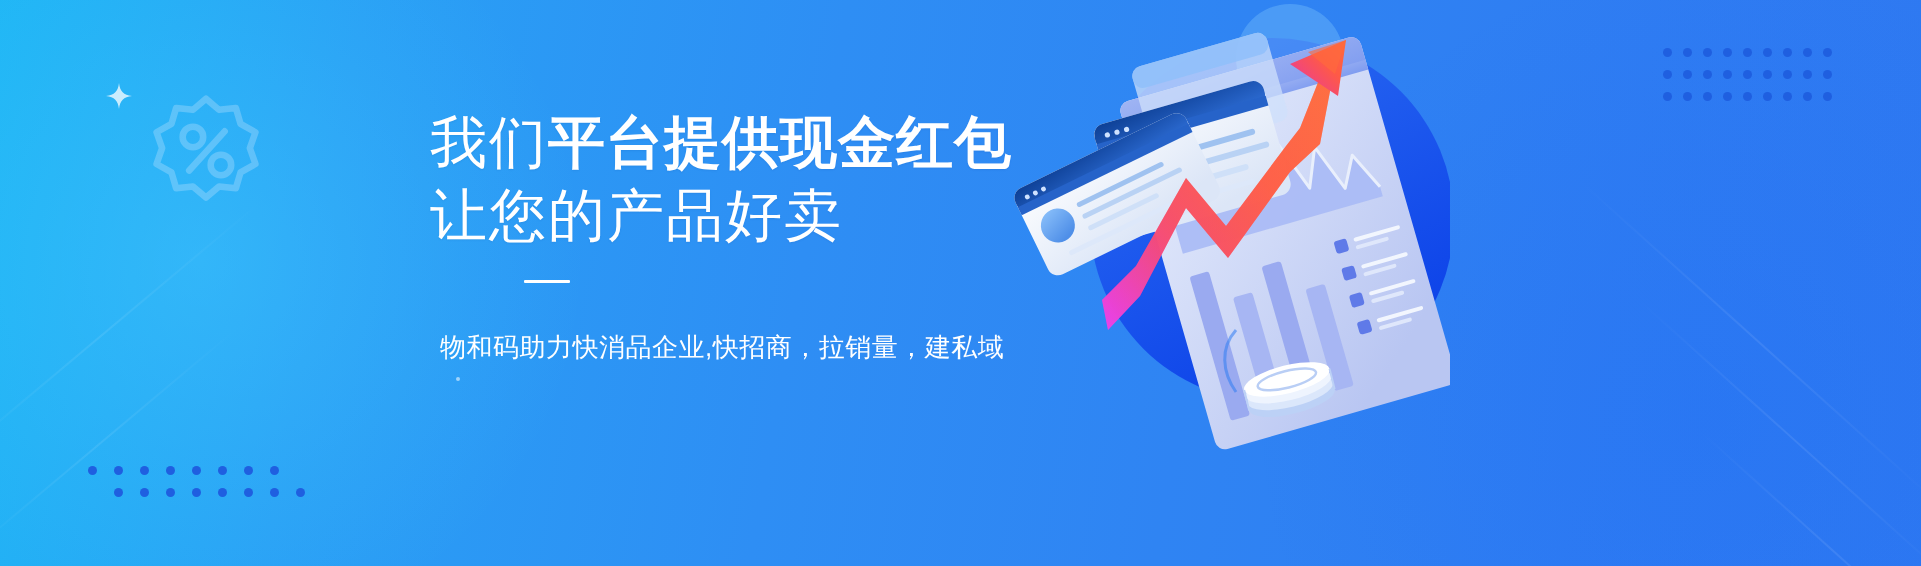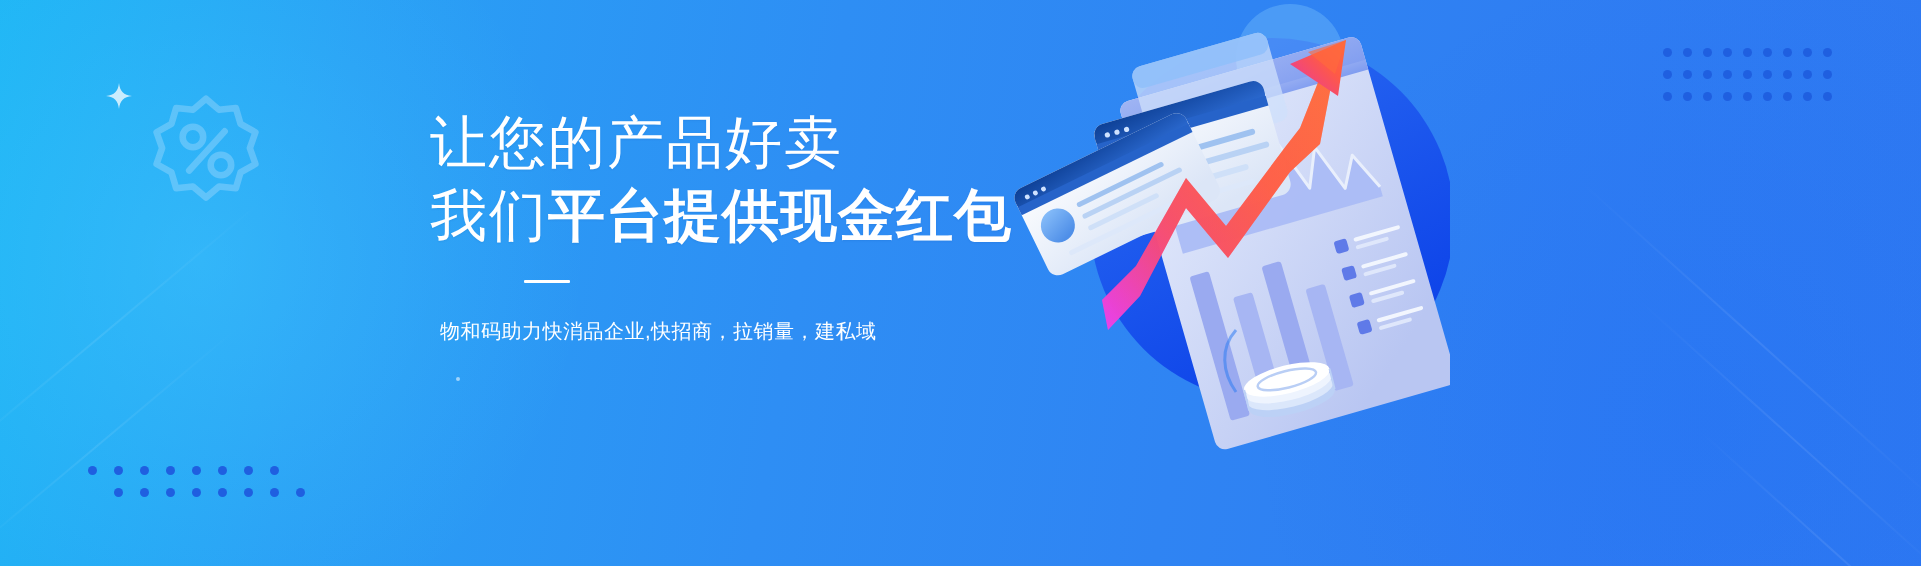--- a/index.html
+++ b/index.html
@@ -119,23 +119,23 @@
   .divider {
     margin-top: 28px;
     margin-left: 94px;
     width: 46px;
     height: 3px;
     background: #ffffff;
     border-radius: 1px;
   }
 
   .subtitle {
-    margin-top: 30px;
+    margin-top: 46px;
     margin-left: 10px;
-    font-size: 20px;
+    font-size: 26px;
     line-height: 36px;
     letter-spacing: 0.5px;
     font-weight: 400;
     white-space: nowrap;
     color: #ffffff;
   }
 
   
   .illustration {
     position: absolute;
@@ -218,24 +218,24 @@
       <span class="dot"></span>
       <span class="dot"></span>
       <span class="dot"></span>
       <span class="dot"></span>
       <span class="dot"></span>
   </div>
 
   <div class="tiny-dot"></div>
 
   <div class="copy">
-    <div class="headline line2">让您的产品好卖</div>
     <div class="headline line1">
       <span class="lead">我们</span><span class="strong">平台提供现金红包</span>
     </div>
+    <div class="headline line2">让您的产品好卖</div>
 
     <div class="divider"></div>
 
     <div class="subtitle">物和码助力快消品企业,快招商，拉销量，建私域</div>
   </div>
 
   <svg class="illustration" viewBox="0 0 460 566">
     <defs>
       <linearGradient id="gArrow" x1="0" y1="1" x2="1" y2="0">
         <stop offset="0%" stop-color="#e040fb"></stop>

